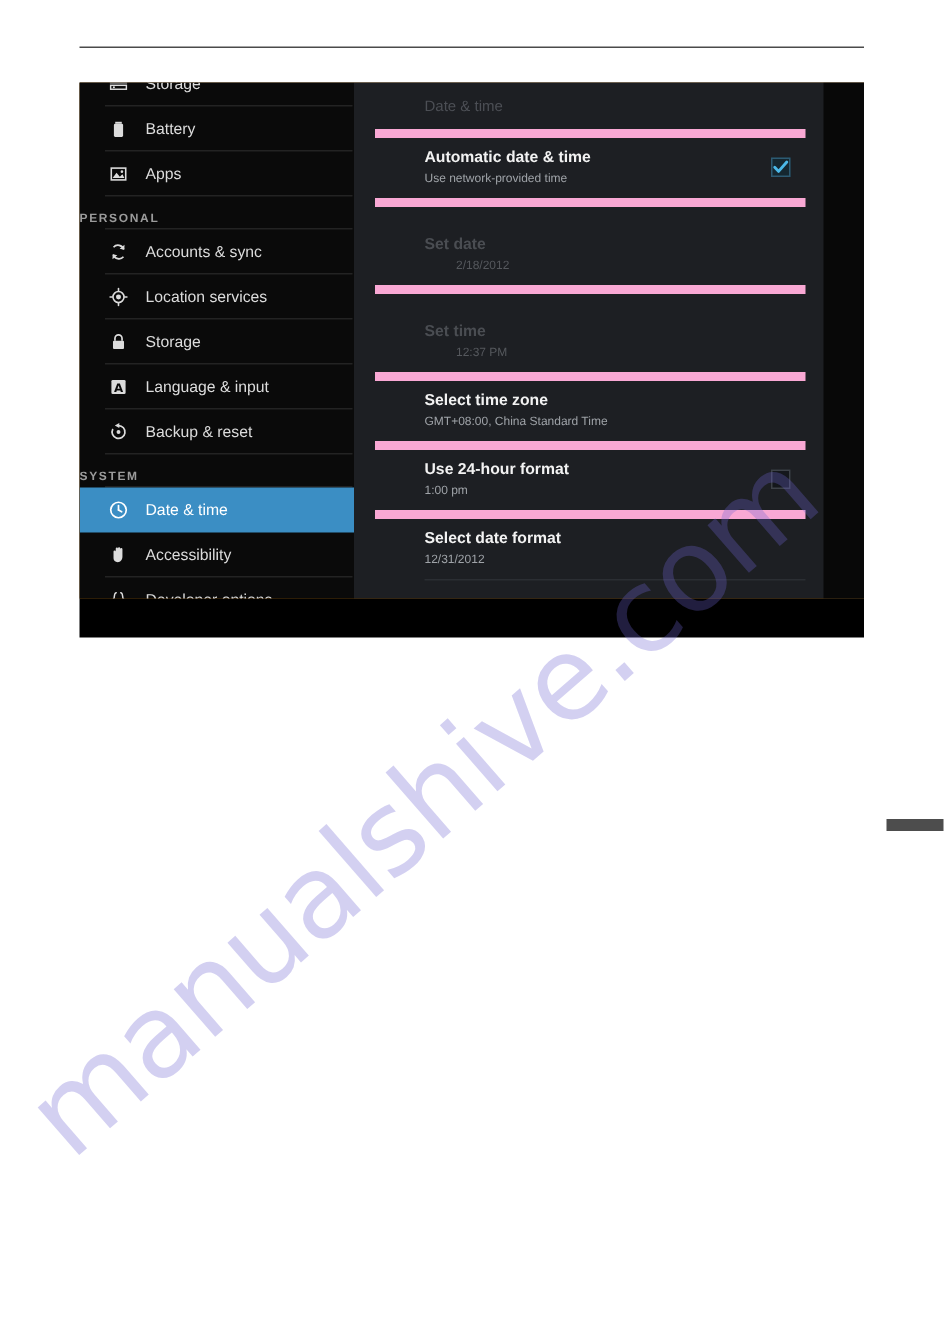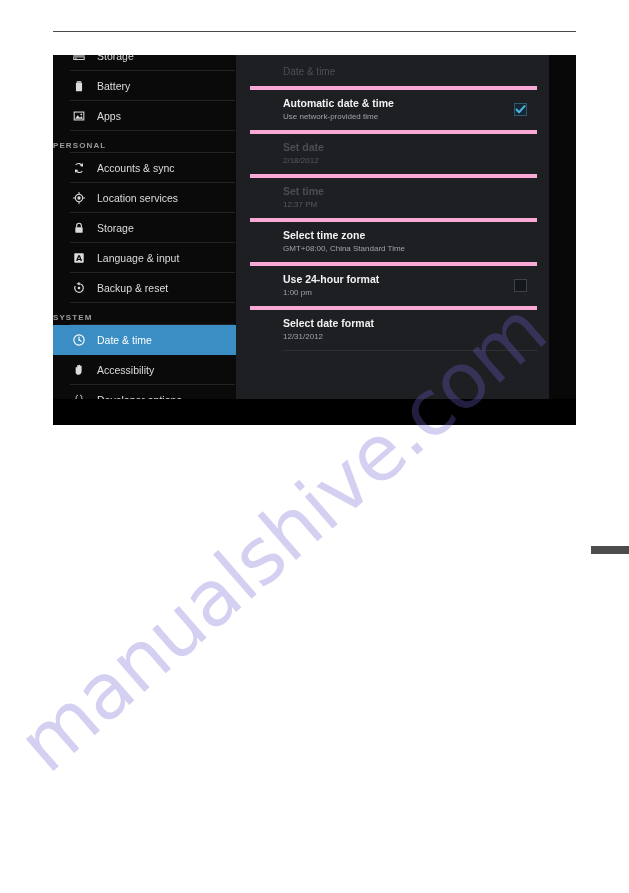--- a/index.html
+++ b/index.html
@@ -207,37 +207,37 @@
     font-size: 10px;
     padding: 11px 0 9px 33px;
   }
   .pref {
     position: relative;
     display: flex;
     align-items: center;
     padding: 7px 0 8px 33px;
     box-sizing: border-box;
     min-height: 33px;
-    border-top: 4px solid #f9a8d4;
+    border-top: 6px solid #f9a8d4;
   }
   .pref-texts { flex: 1 1 auto; }
   .pref-title {
     color: #f2f2f2;
     font-size: 10.5px;
     font-weight: bold;
     line-height: 13px;
   }
   .pref-sub {
     color: #9fa3a8;
     font-size: 8px;
     line-height: 11px;
     margin-top: 1px;
   }
-  .pref.disabled .pref-title { color: #4a4d52; font-weight: bold; }
-  .pref.disabled .pref-sub { color: #55585d; }
+  .pref.disabled .pref-title { color: #4a4d52; font-weight: bold; margin-top: 12px; }
+  .pref.disabled .pref-sub { color: #55585d; margin-left: 21px; }
   .pref-end { flex: none; margin-right: 10px; }
   .list-bottom-rule {
     border-top: 1px solid #2b2e33;
     margin-left: 33px;
   }
 
   .cb {
     width: 13px;
     height: 13px;
     box-sizing: border-box;

